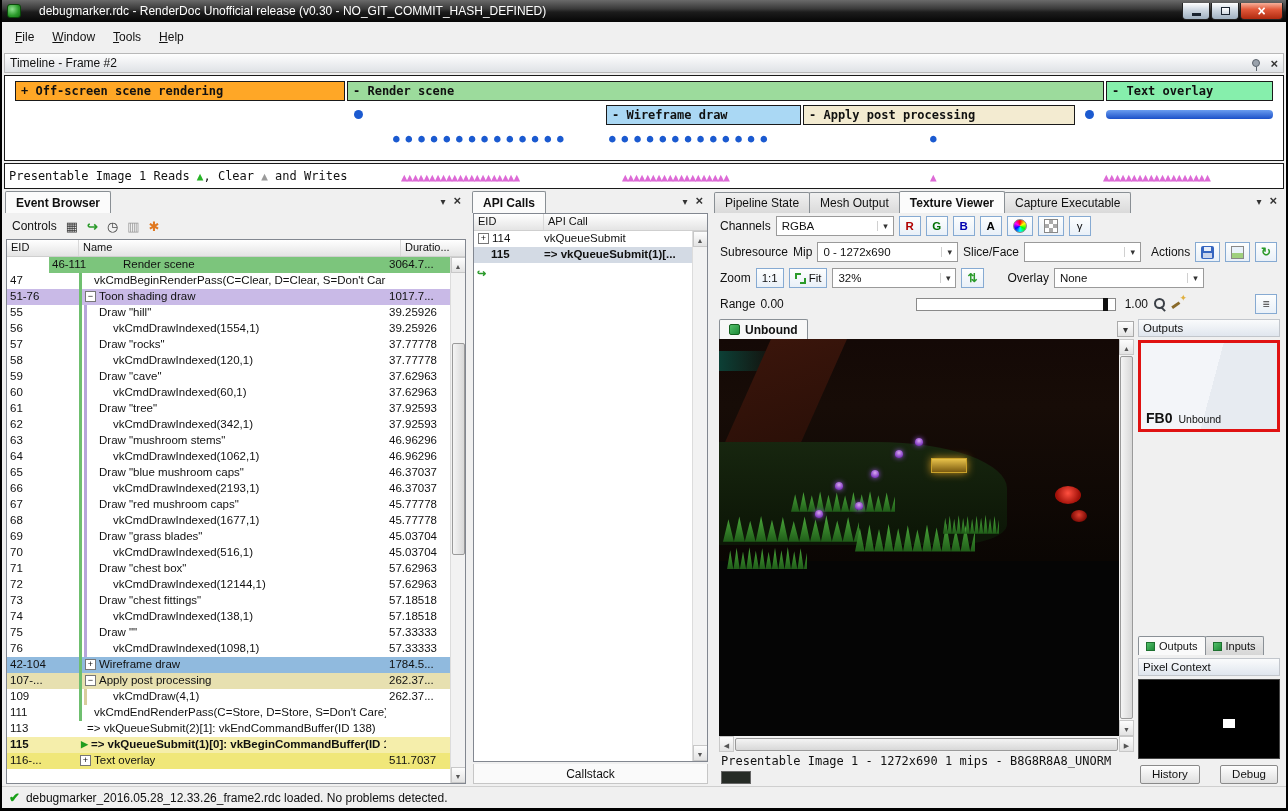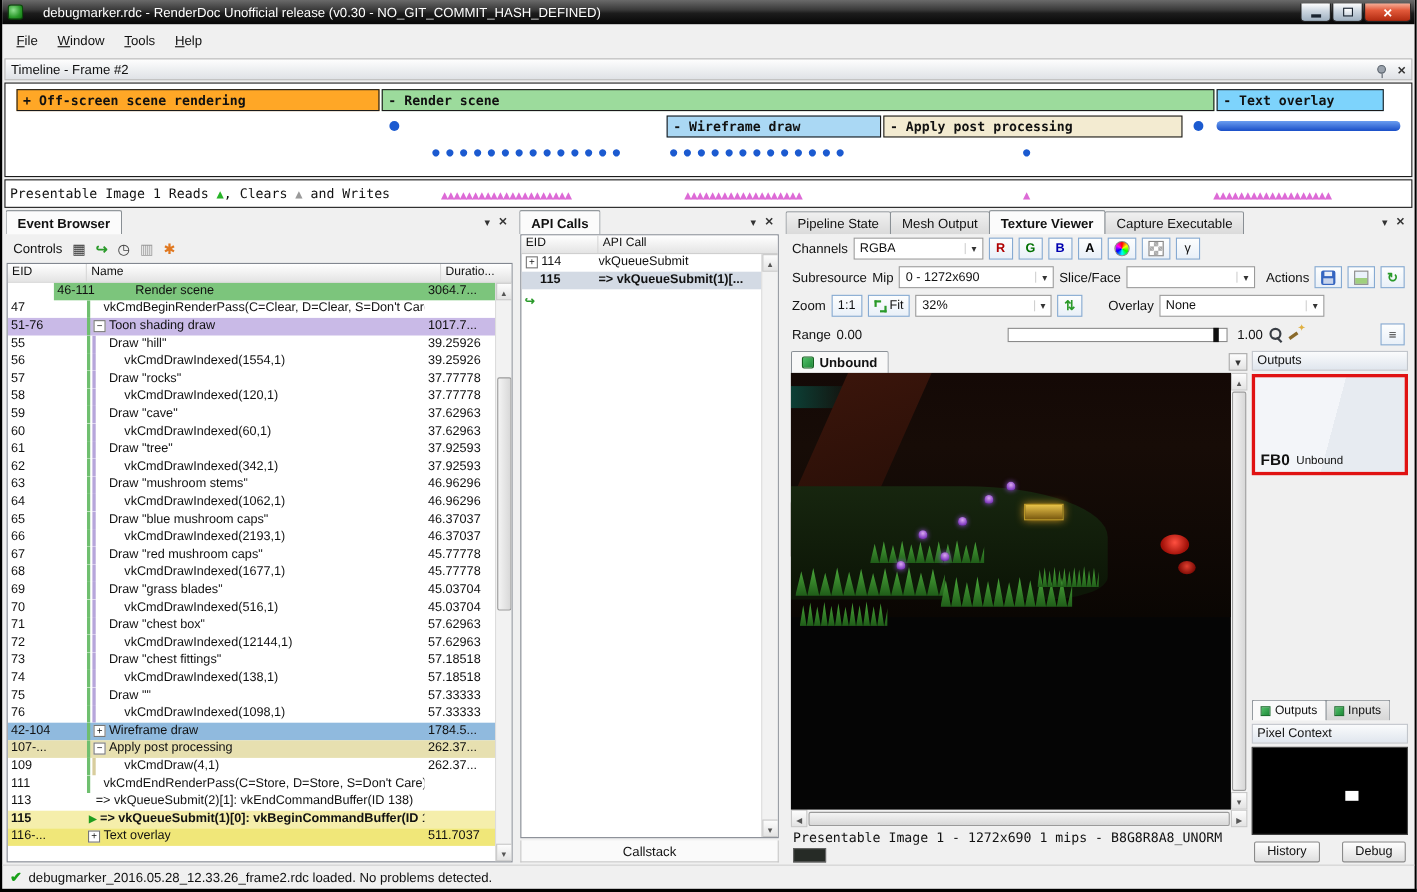--- a/index.html
+++ b/index.html
@@ -221,32 +221,32 @@
     <div class="tl-header">
       <span>Timeline - Frame #2</span>
       <span class="tl-hdr-icons">
         <span class="pin-icon"></span>
         <span class="xbtn"></span>
       </span>
     </div>
     <div class="tl-track">
         <div class="tl-block" style="left: 10px; top: 5px; width: 330px; background: rgb(255, 167, 38);">+ Off-screen scene rendering</div>
         <div class="tl-block" style="left: 342px; top: 5px; width: 757px; background: rgb(156, 219, 156);">- Render scene</div>
-        <div class="tl-block" style="left: 1101px; top: 5px; width: 152px; background: #7dd3fc;">- Text overlay</div>
+        <div class="tl-block" style="left: 1101px; top: 5px; width: 167px; background: #86efac;">- Text overlay</div>
         <div class="tl-block" style="left: 601px; top: 29px; width: 195px; background: rgb(170, 216, 244);">- Wireframe draw</div>
         <div class="tl-block" style="left: 798px; top: 29px; width: 272px; background: rgb(243, 235, 209);">- Apply post processing</div>
         <div class="tl-dot" style="left: 349px; top: 34px; background: rgb(27, 90, 208);"></div>
         <div class="tl-dot" style="left: 1080px; top: 34px; background: rgb(27, 90, 208);"></div>
         <div class="tl-bar" style="left: 1101px; width: 167px;"></div>
         <div class="tl-dotgroup" style="left: 388px; top: 58px;">●●●●●●●●●●●●●●</div>
         <div class="tl-dotgroup" style="left: 604px; top: 58px;">●●●●●●●●●●●●●</div>
         <div class="tl-dotgroup" style="left: 925px; top: 58px;">●</div>
       </div>
     <div class="tl-markers">
-      <span class="tl-marker-text"><span>Presentable Image 1 Reads </span><span class="tri tri-green"></span><span>, Clears </span><span class="tri tri-gray"></span><span> and Writes </span></span>
+      <span class="tl-marker-text"><span>Presentable Image 1 Reads </span><span class="tri tri-green"></span><span>, Clear </span><span class="tri tri-gray"></span><span> and Writes </span></span>
     <div class="tl-cluster" style="left: 396px;">▲▲▲▲▲▲▲▲▲▲▲▲▲▲▲▲▲▲▲▲▲</div>
         <div class="tl-cluster" style="left: 617px;">▲▲▲▲▲▲▲▲▲▲▲▲▲▲▲▲▲▲▲</div>
         <div class="tl-cluster" style="left: 925px;">▲</div>
         <div class="tl-cluster" style="left: 1098px;">▲▲▲▲▲▲▲▲▲▲▲▲▲▲▲▲▲▲▲</div>
       </div>
   </div>
 
   <div class="main">
 
     <div class="panel panel-eb">

